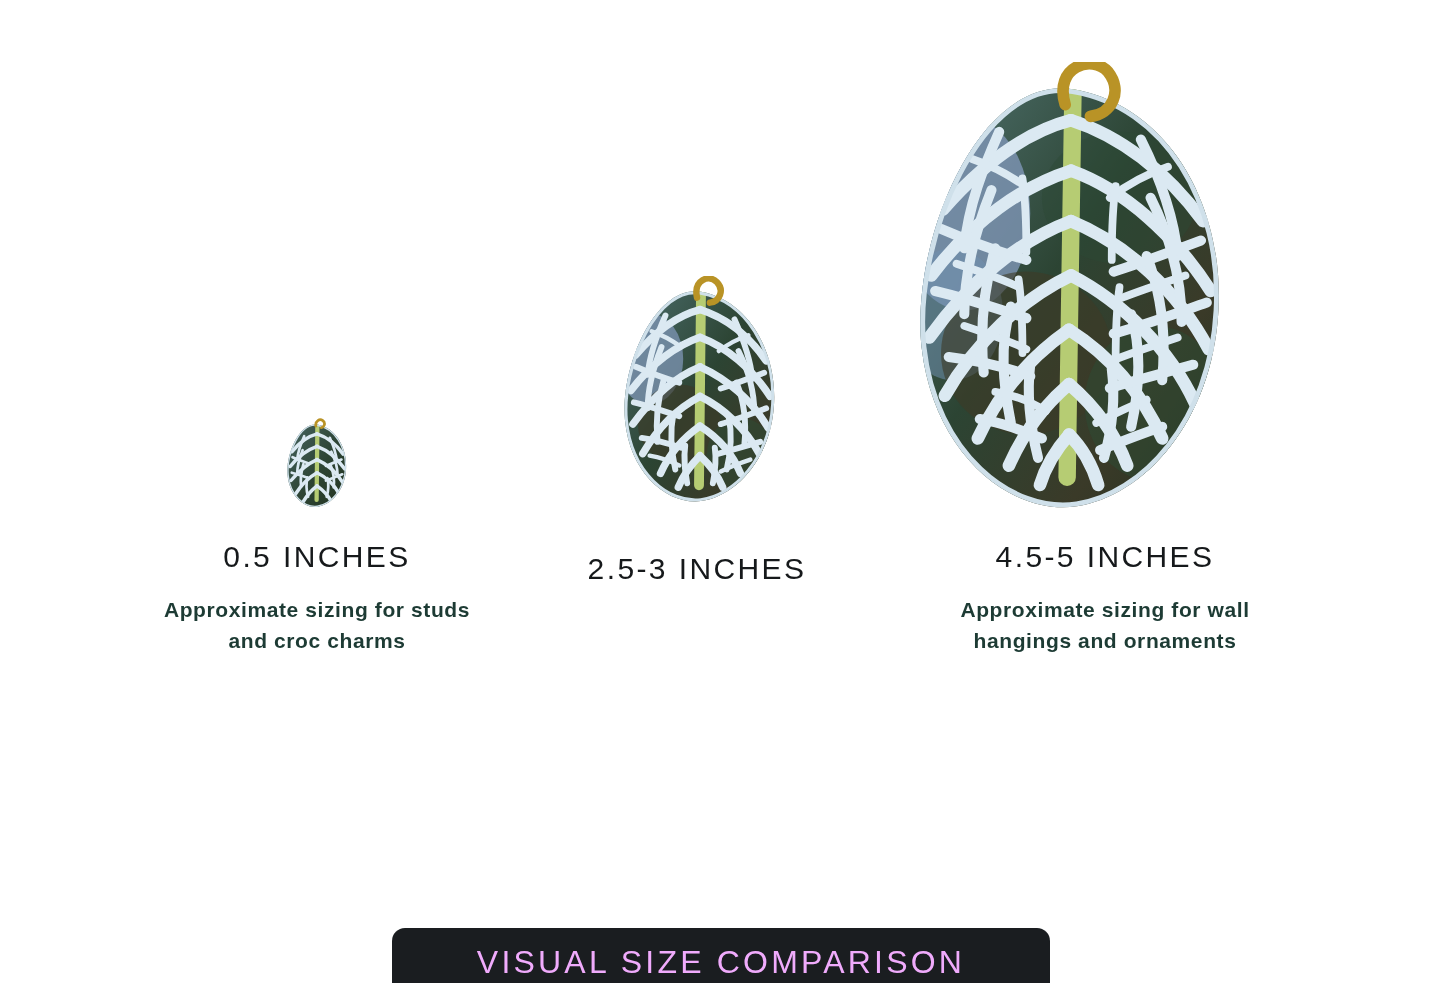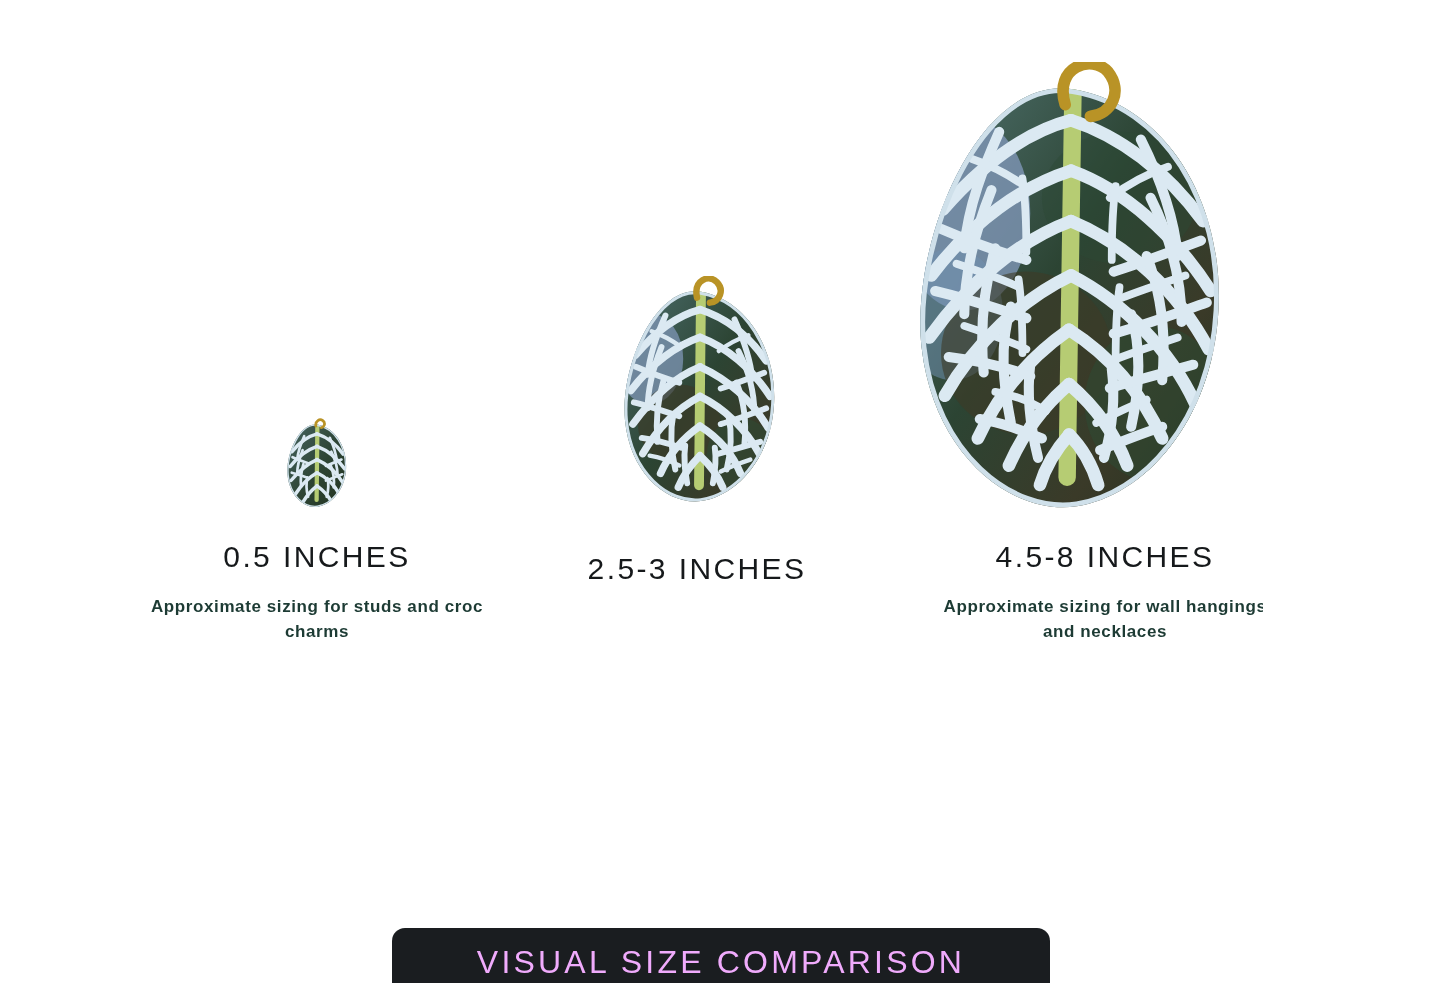--- a/index.html
+++ b/index.html
@@ -43,21 +43,21 @@
     font-weight: 400;
     letter-spacing: 2.4px;
     color: #16191b;
     margin: 0 0 22px 0;
     white-space: nowrap;
     line-height: 1.1;
   }
 
   .size-desc {
     font-family: "Liberation Sans", sans-serif;
-    font-size: 17px;
+    font-size: 21px;
     font-weight: 700;
     letter-spacing: 0.6px;
     color: #1d3b34;
     line-height: 1.47;
     margin: 0;
   }
 
   
   #banner {
     position: absolute;
@@ -280,21 +280,21 @@
   <div id="col-1" class="col">
     <div class="size-heading">0.5 INCHES</div>
     <div class="size-desc">Approximate sizing for studs and croc charms</div>
   </div>
 
   <div id="col-2" class="col">
     <div class="size-heading">2.5-3 INCHES</div>
   </div>
 
   <div id="col-3" class="col">
-    <div class="size-heading">4.5-8 INCHES</div>
-    <div class="size-desc">Approximate sizing for wall hangings and necklaces</div>
+    <div class="size-heading">4.5-5 INCHES</div>
+    <div class="size-desc">Approximate sizing for wall hangings and ornaments</div>
   </div>
 
   <div id="banner">
     <span id="banner-label">VISUAL SIZE COMPARISON</span>
   </div>
 
 </div>
 
 </body></html>

